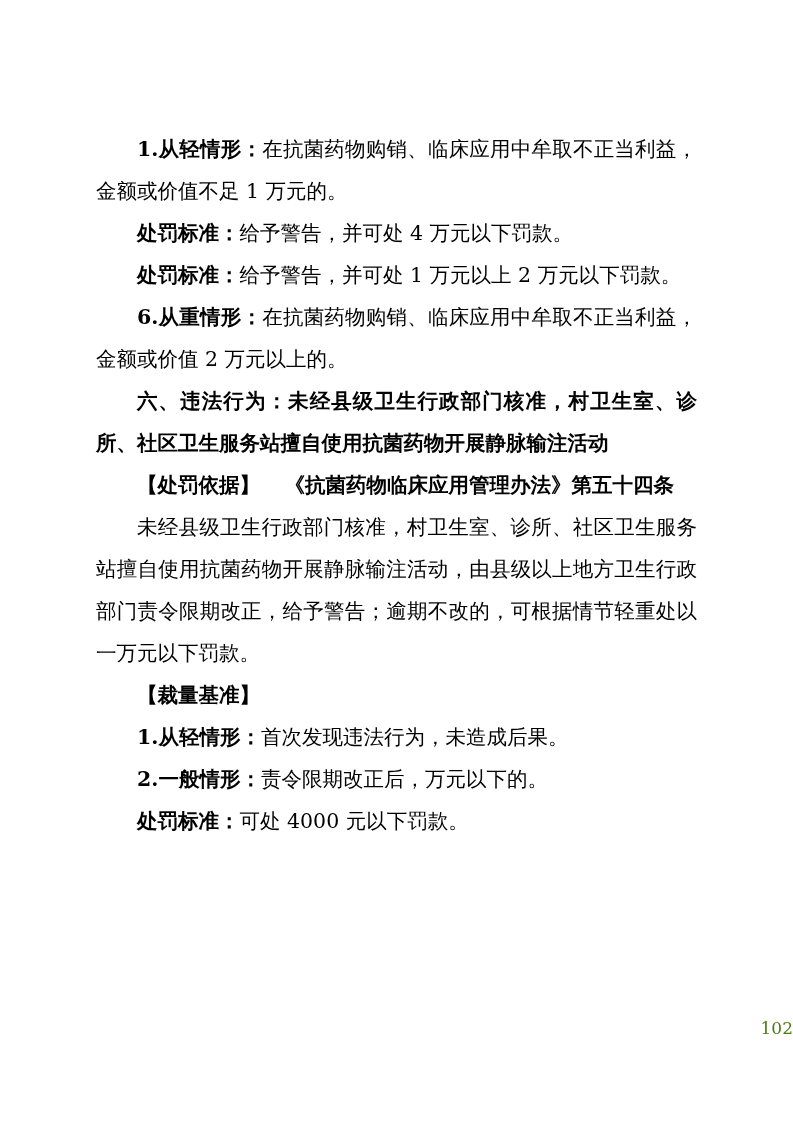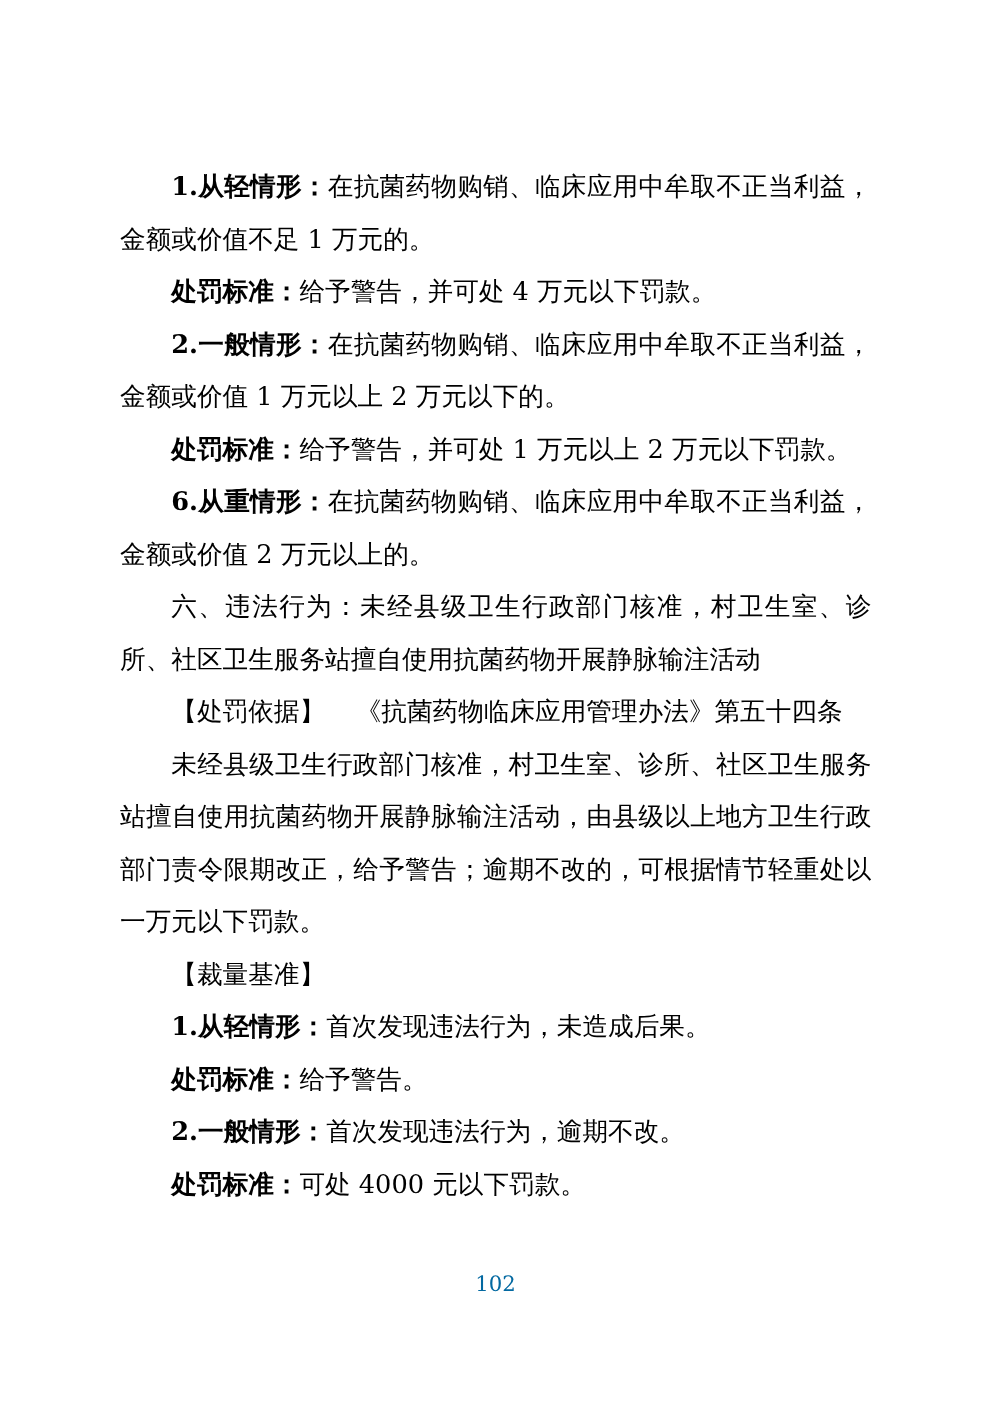--- a/index.html
+++ b/index.html
@@ -34,72 +34,70 @@
     margin: 0;
     text-indent: 2em;
     word-break: break-all;
   }
   .bold {
     font-weight: bold;
   }
   .heading-para {
     margin: 0;
     text-indent: 2em;
-    font-weight: normal;
+    font-weight: bold;
     word-break: break-all;
   }
   .bracket-head {
     margin: 0;
     text-indent: 2em;
-    font-weight: normal;
+    font-weight: bold;
   }
   .bracket-head .gap {
     display: inline-block;
     width: 1.2em;
   }
   .page-number {
     position: absolute;
     left: 0;
     right: 0;
     bottom: 84px;
-    text-align: center;
+    text-align: right;
     font-size: 17px;
     font-family: "DejaVu Serif", "Liberation Serif", serif;
-    color: #0369a1;
+    color: #4d7c0f;
   }
 </style>
 </head>
 <body>
 
 <div class="page">
   <div class="doc-body">
 
     <p class="para"><span class="bold">1.从轻情形：</span><span>在抗菌药物购销、临床应用中牟取不正当利益，金额或价值不足 1 万元的。</span></p>
 
     <p class="para"><span class="bold">处罚标准：</span><span>给予警告，并可处 4 万元以下罚款。</span></p>
 
-    <p class="para"><span class="bold">2.一般情形：</span><span>在抗菌药物购销、临床应用中牟取不正当利益，金额或价值 1 万元以上 2 万元以下的。</span></p>
 
     <p class="para"><span class="bold">处罚标准：</span><span>给予警告，并可处 1 万元以上 2 万元以下罚款。</span></p>
 
     <p class="para"><span class="bold">6.从重情形：</span><span>在抗菌药物购销、临床应用中牟取不正当利益，金额或价值 2 万元以上的。</span></p>
 
 
     <p class="heading-para">六、违法行为：未经县级卫生行政部门核准，村卫生室、诊所、社区卫生服务站擅自使用抗菌药物开展静脉输注活动</p>
 
     <p class="bracket-head"><span>【处罚依据】</span><span class="gap"></span><span>《抗菌药物临床应用管理办法》第五十四条</span></p>
 
     <p class="para">未经县级卫生行政部门核准，村卫生室、诊所、社区卫生服务站擅自使用抗菌药物开展静脉输注活动，由县级以上地方卫生行政部门责令限期改正，给予警告；逾期不改的，可根据情节轻重处以一万元以下罚款。</p>
 
     <p class="bracket-head">【裁量基准】</p>
 
     <p class="para"><span class="bold">1.从轻情形：</span><span>首次发现违法行为，未造成后果。</span></p>
 
-    <p class="para"><span class="bold">处罚标准：</span><span>给予警告。</span></p>
 
-    <p class="para"><span class="bold">2.一般情形：</span><span>首次发现违法行为，逾期不改。</span></p>
+    <p class="para"><span class="bold">2.一般情形：</span><span>责令限期改正后，万元以下的。</span></p>
 
     <p class="para"><span class="bold">处罚标准：</span><span>可处 4000 元以下罚款。</span></p>
 
   </div>
 
   <div class="page-number">102</div>
 </div>
 
 </body></html>

